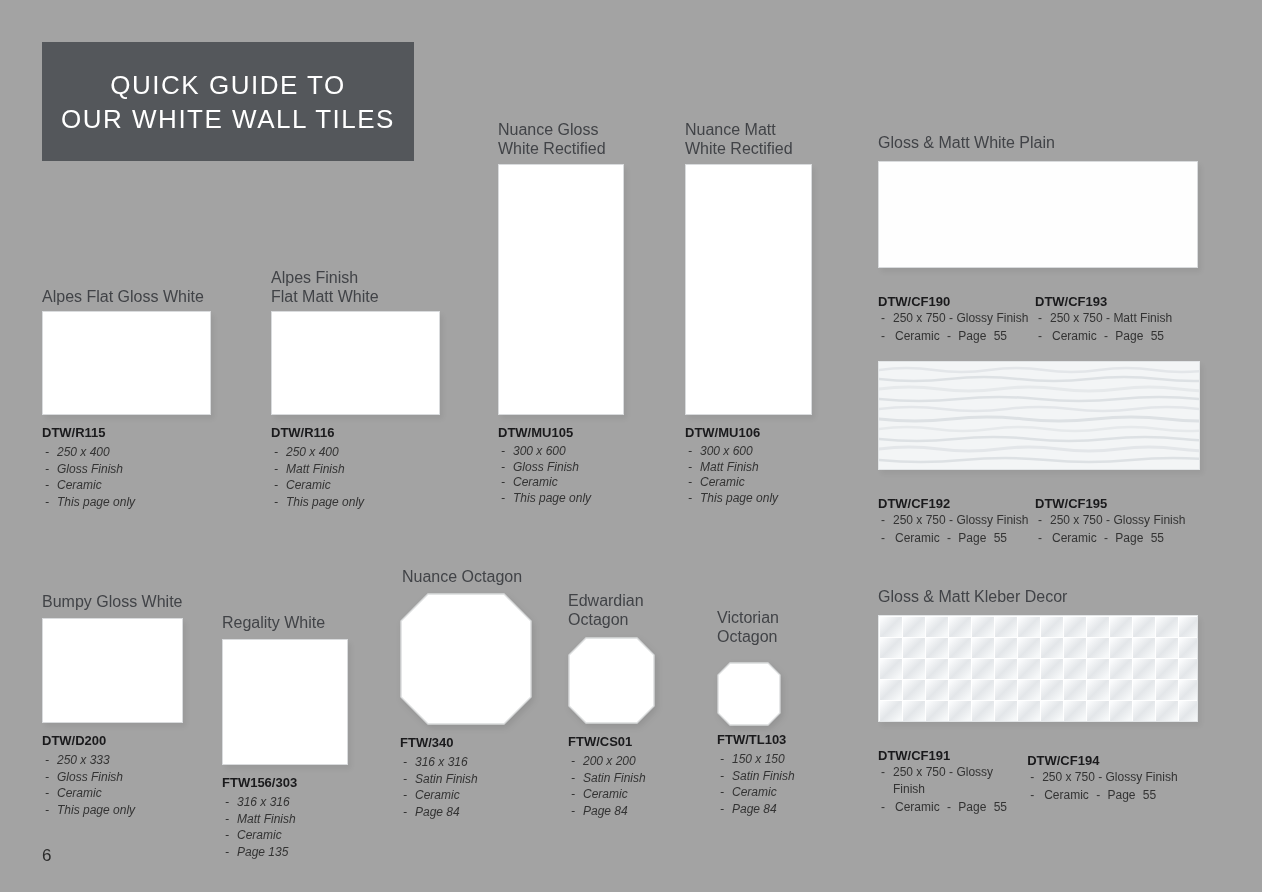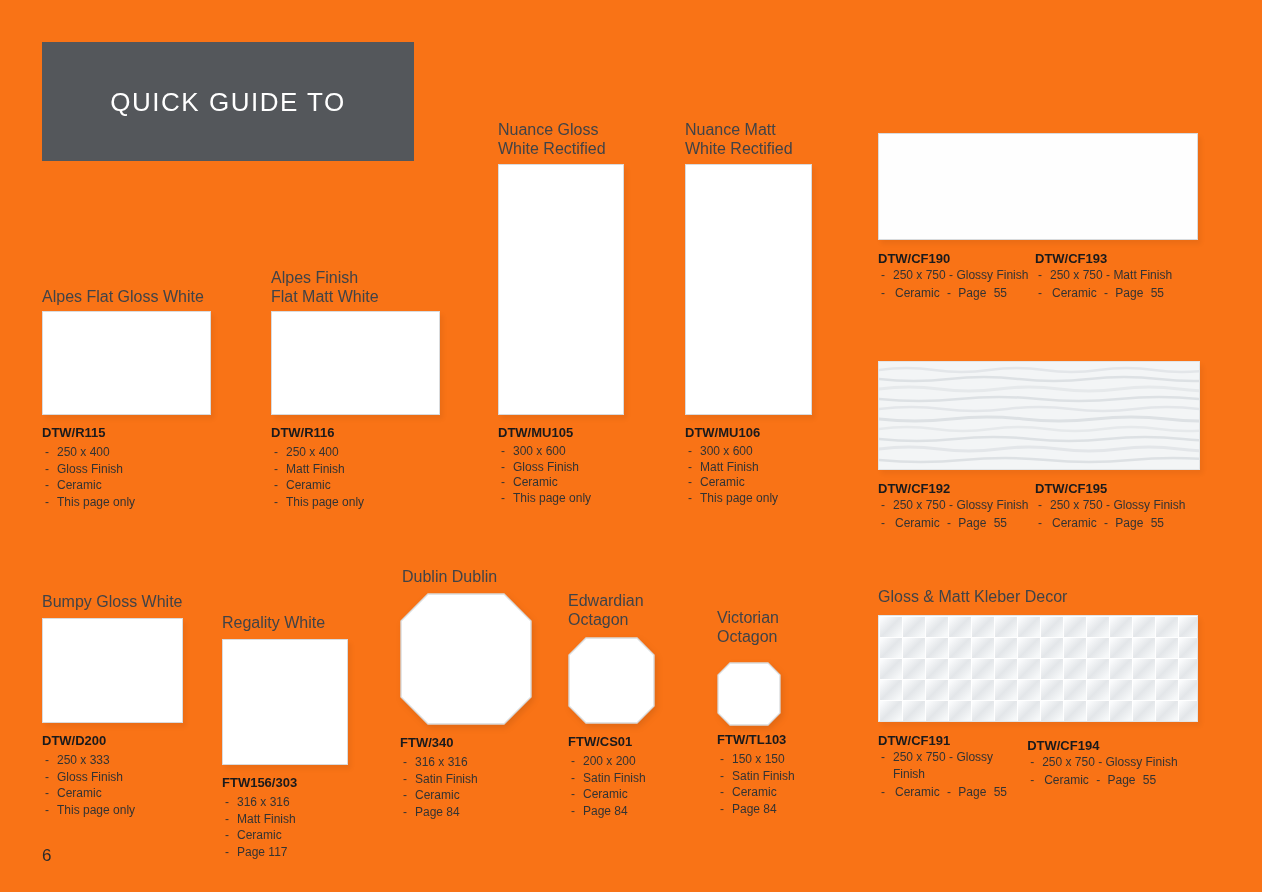--- a/index.html
+++ b/index.html
@@ -1,46 +1,46 @@
 <!DOCTYPE html>
 <html><head>
 <meta charset="utf-8">
 <style>
   html,body{margin:0;padding:0;background:#ffffff;}
   .page{
-    position:relative;width:1262px;height:892px;background:#f97316;
+    position:relative;width:1262px;height:892px;background:#a3a3a3;
     font-family:"Liberation Sans","DejaVu Sans",sans-serif;overflow:hidden;
   }
   .abs{position:absolute;}
   
   .banner{
     left:42px;top:42px;width:372px;height:119px;background:#54575b;
     display:flex;flex-direction:column;align-items:center;justify-content:center;
   }
   .banner div{
     color:#ffffff;font-size:26px;line-height:34px;letter-spacing:1.5px;font-weight:400;text-align:center;
   }
   
   .p-title{font-size:16px;line-height:19px;color:#414347;}
   .tile{
     background:#ffffff;border:1px solid #d9dbdd;
     box-shadow:3px 4px 5px rgba(0,0,0,0.06);box-sizing:border-box;
   }
   .code{font-weight:bold;font-size:13px;color:#1a1a1c;margin-top:10px;}
-  ul.specs{list-style:none;margin:4px 0 0 0;padding:0;font-size:12px;color:#333333;}
+  ul.specs{list-style:none;margin:4px 0 0 0;padding:0;font-size:12px;color:#333333;font-style:italic;}
   ul.specs li{position:relative;padding-left:15px;line-height:16.5px;}
   ul.specs li::before{content:"-";position:absolute;left:3px;color:#333333;}
   ul.specs.tight li{line-height:15.5px;}
   
   .s-title{font-size:16px;line-height:19px;color:#414347;margin-bottom:9px;}
   .tile-wide{width:320px;height:107px;}
   .variants{display:flex;margin-top:10px;}
   .vcol{width:157px;}
   .vcol.second{width:163px;}
-  .vcol .code{margin-top:1px;}
+  .vcol .code{margin-top:16px;}
   .vspec{position:relative;padding-left:15px;font-size:12px;line-height:17px;color:#333333;margin-top:1px;}
   .vspec::before{content:"-";position:absolute;left:3px;color:#333333;}
   .vspec.spaced{word-spacing:4px;padding-left:17px;}
   
   .plain{background:#fefefe;}
   .wave{border:1px solid #e2e5e7;box-shadow:3px 4px 5px rgba(0,0,0,0.05);}
   .kleber{
     border:1px solid #e2e5e7;box-shadow:3px 4px 5px rgba(0,0,0,0.05);
     background-color:#eef0f2;
     background-image:
@@ -52,20 +52,21 @@
   .oct{filter:drop-shadow(2px 3px 3px rgba(0,0,0,0.10));}
   .page-num{font-size:17px;color:#2b2b2b;}
 </style>
 </head>
 <body>
 
 <div class="page">
 
   <div class="abs banner">
     <div>QUICK GUIDE TO</div>
+    <div>OUR WHITE WALL TILES</div>
   </div>
 
   <div class="abs" style="left:42px;top:287px;width:200px;">
     <div class="p-title">Alpes Flat Gloss White</div>
     <div class="tile" style="width:169px;height:104px;margin-top:5px;"></div>
     <div class="code">DTW/R115</div>
     <ul class="specs">
       <li>250 x 400</li>
       <li>Gloss Finish</li>
       <li>Ceramic</li>
@@ -125,26 +126,26 @@
   </div>
 
   <div class="abs" style="left:222px;top:570px;width:160px;margin-top:43px;">
     <div class="p-title">Regality White</div>
     <div class="tile" style="width:126px;height:126px;margin-top:7px;"></div>
     <div class="code">FTW156/303</div>
     <ul class="specs">
       <li>316 x 316</li>
       <li>Matt Finish</li>
       <li>Ceramic</li>
-      <li>Page 117</li>
+      <li>Page 135</li>
     </ul>
   </div>
 
   <div class="abs" style="left:400px;top:567px;width:160px;">
-    <div class="p-title" style="padding-left:2px;">Dublin Dublin</div>
+    <div class="p-title" style="padding-left:2px;">Nuance Octagon</div>
     <svg class="oct" width="132" height="132" style="margin-top:7px;display:block;">
       <polygon points="28,1 104,1 131,28 131,104 104,131 28,131 1,104 1,28" fill="#ffffff" stroke="#d9dbdc" stroke-width="1.4"></polygon>
     </svg>
     <div class="code">FTW/340</div>
     <ul class="specs">
       <li>316 x 316</li>
       <li>Satin Finish</li>
       <li>Ceramic</li>
       <li>Page 84</li>
     </ul>
@@ -174,20 +175,21 @@
     <div class="code" style="margin-top:6px;">FTW/TL103</div>
     <ul class="specs">
       <li>150 x 150</li>
       <li>Satin Finish</li>
       <li>Ceramic</li>
       <li>Page 84</li>
     </ul>
   </div>
 
   <div class="abs" style="left:878px;top:133px;width:320px;">
+    <div class="s-title">Gloss &amp; Matt White Plain</div>
     <div class="tile tile-wide plain"></div>
     <div class="variants">
       <div class="vcol">
         <div class="code">DTW/CF190</div>
         <div class="vspec">250 x 750 - Glossy Finish</div>
         <div class="vspec spaced">Ceramic - Page 55</div>
       </div>
       <div class="vcol second">
         <div class="code">DTW/CF193</div>
         <div class="vspec">250 x 750 - Matt Finish</div>

